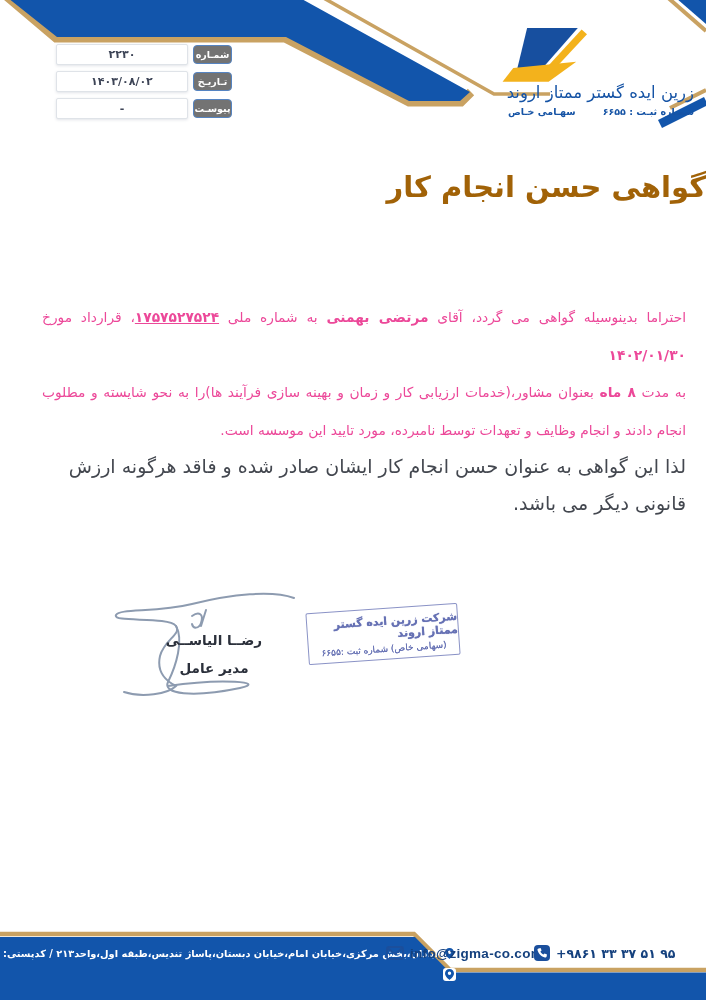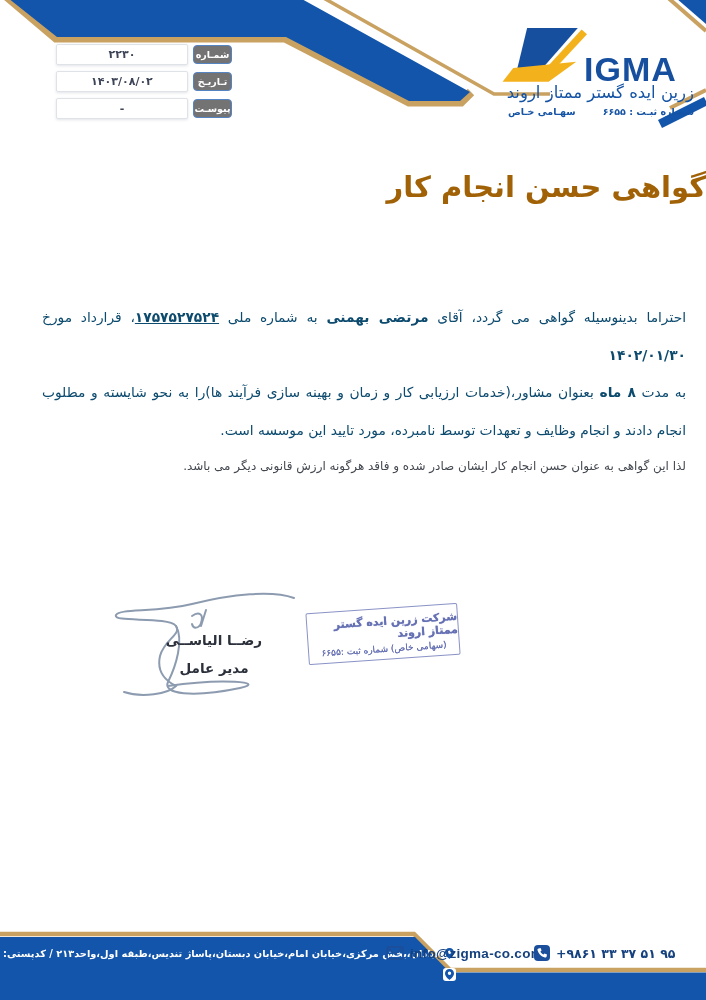--- a/index.html
+++ b/index.html
@@ -42,27 +42,27 @@
     font-size:9.5px;font-weight:bold;color:#1553a5;
   }
   
   .doc-title{
     position:absolute;left:0;right:0;top:170px;text-align:right;direction:rtl;
     font-size:29px;font-weight:800;color:#a16207;
   }
   
   .body-p1{
     position:absolute;left:22px;right:20px;top:299px;direction:rtl;
-    font-size:13.8px;color:#0c4a6e;line-height:37.5px;margin-left:20px;
+    font-size:13.8px;color:#ec4899;line-height:37.5px;margin-left:20px;
   }
   .body-p1 .pline{text-align:right;}
   .body-p1 .pline.just{text-align:justify;text-align-last:justify;}
   .body-p2{
     position:absolute;left:22px;right:20px;top:448px;direction:rtl;text-align:right;
-    font-size:12px;color:#43474f;line-height:37px;
+    font-size:19px;color:#43474f;line-height:37px;
   }
   
   .sig-svg{position:absolute;left:72px;top:582px;}
   .sig-text{
     position:absolute;left:158px;top:626px;width:112px;direction:rtl;text-align:center;
     font-size:13.5px;font-weight:bold;color:#2b303b;line-height:28px;
   }
   .stamp{
     position:absolute;left:307px;top:608px;width:150px;height:50px;
     transform:rotate(-4deg);
@@ -121,21 +121,20 @@
       <div class="meta-box">-</div>
       <div class="meta-pill">پیوسـت</div>
     </div>
   </div>
 
   <svg class="logo-z" width="86" height="64" viewBox="0 0 112 78">
     <polygon points="34,0 100,0 42,66 18,66" fill="#174f9f"></polygon>
     <polygon points="105,2 112,8 58,66 46,66" fill="#f3b21c"></polygon>
     <polygon points="16,52 98,44 62,70 2,70" fill="#f3b21c"></polygon>
   </svg>
-  <div class="logo-word">IGMA</div>
   <div class="logo-fa">زرین ایده گستر ممتاز اروند</div>
   <div class="logo-sub">
     <span>شمـاره ثبـت : ۶۶۵۵</span>
     <span>سهـامی خـاص</span>
   </div>
 
   <div class="doc-title">گواهی حسن انجام کار</div>
 
   <div class="body-p1">
       <div class="pline just"><span>احتراما بدینوسیله گواهی می گردد، آقای </span><span style="font-weight: 700;">مرتضی بهمنی</span><span> به شماره ملی </span><span style="font-weight: 700; text-decoration: underline;">۱۷۵۷۵۲۷۵۲۴</span><span>، قرارداد مورخ </span><span style="font-weight: 700;">۱۴۰۲/۰۱/۳۰</span></div>

